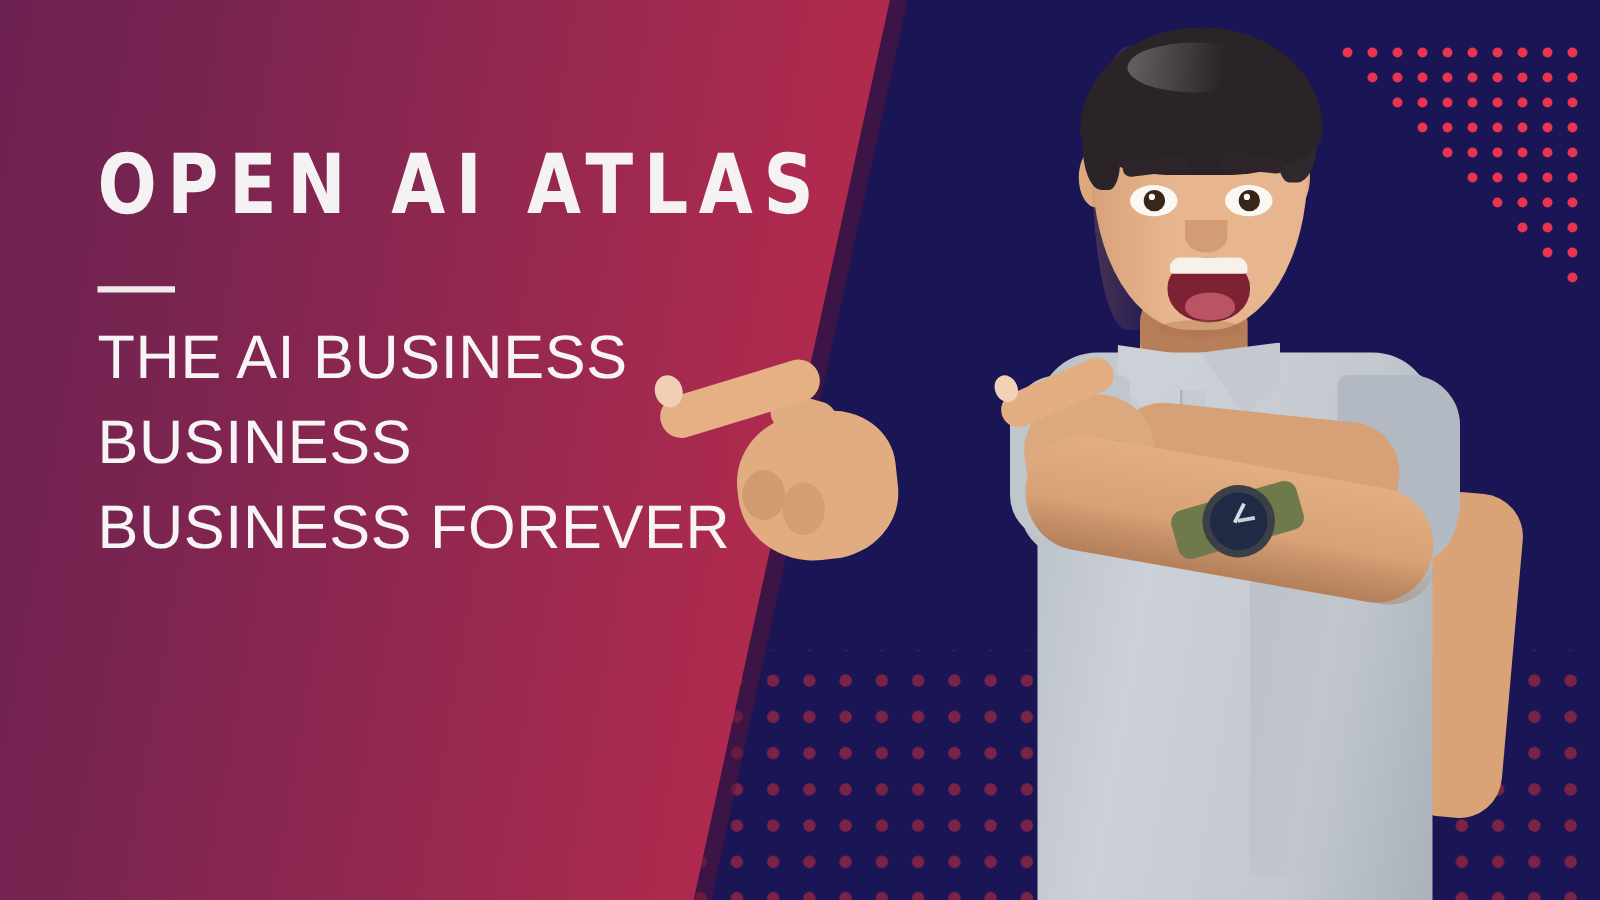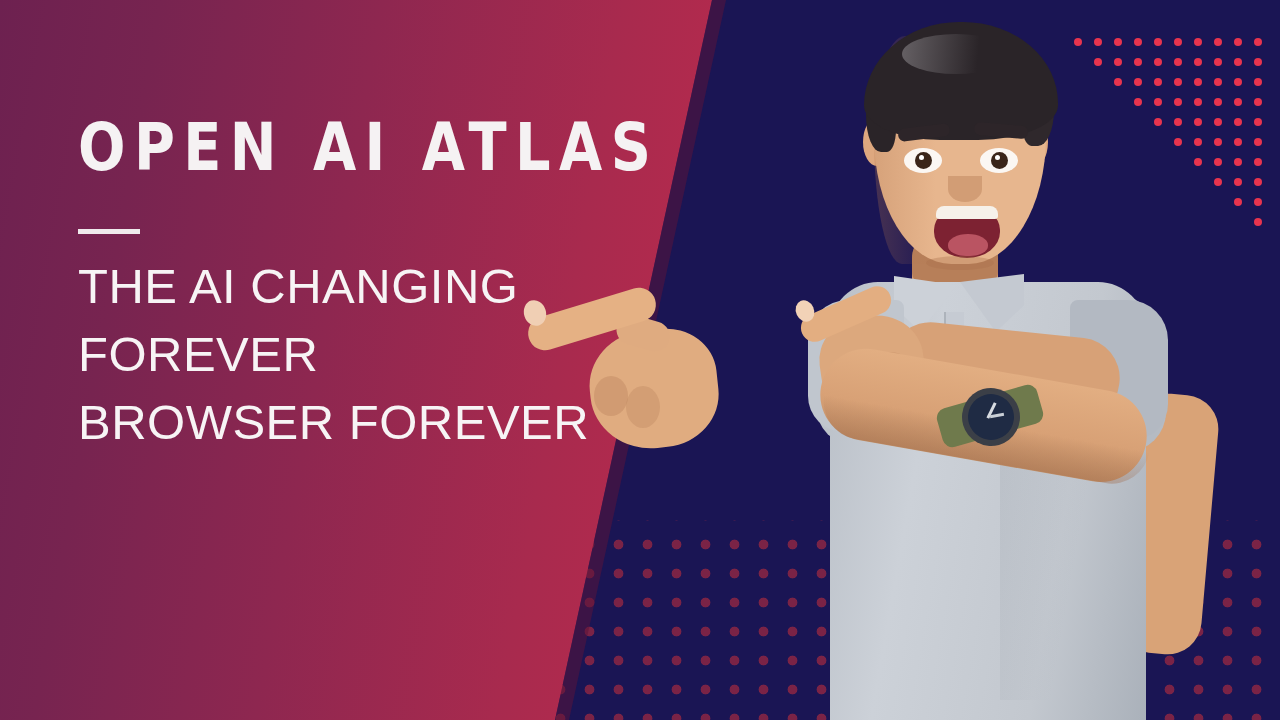--- a/index.html
+++ b/index.html
@@ -515,19 +515,19 @@
     <div class="knuckle-b"></div>
     <div class="thumb"></div>
     <div class="finger-point"></div>
     <div class="finger-nail"></div>
   </div>
 
   <div class="text-col">
     <h1 class="headline">OPEN AI ATLAS</h1>
     <div class="rule"></div>
     <h2 class="subhead">
-      <span>THE AI CHANGING</span>
-      <span>FOREVER</span>
-      <span>BROWSER FOREVER</span>
+      <span>THE AI BUSINESS</span>
+      <span>BUSINESS</span>
+      <span>BUSINESS FOREVER</span>
     </h2>
   </div>
 
 </div>
 
 </body></html>

